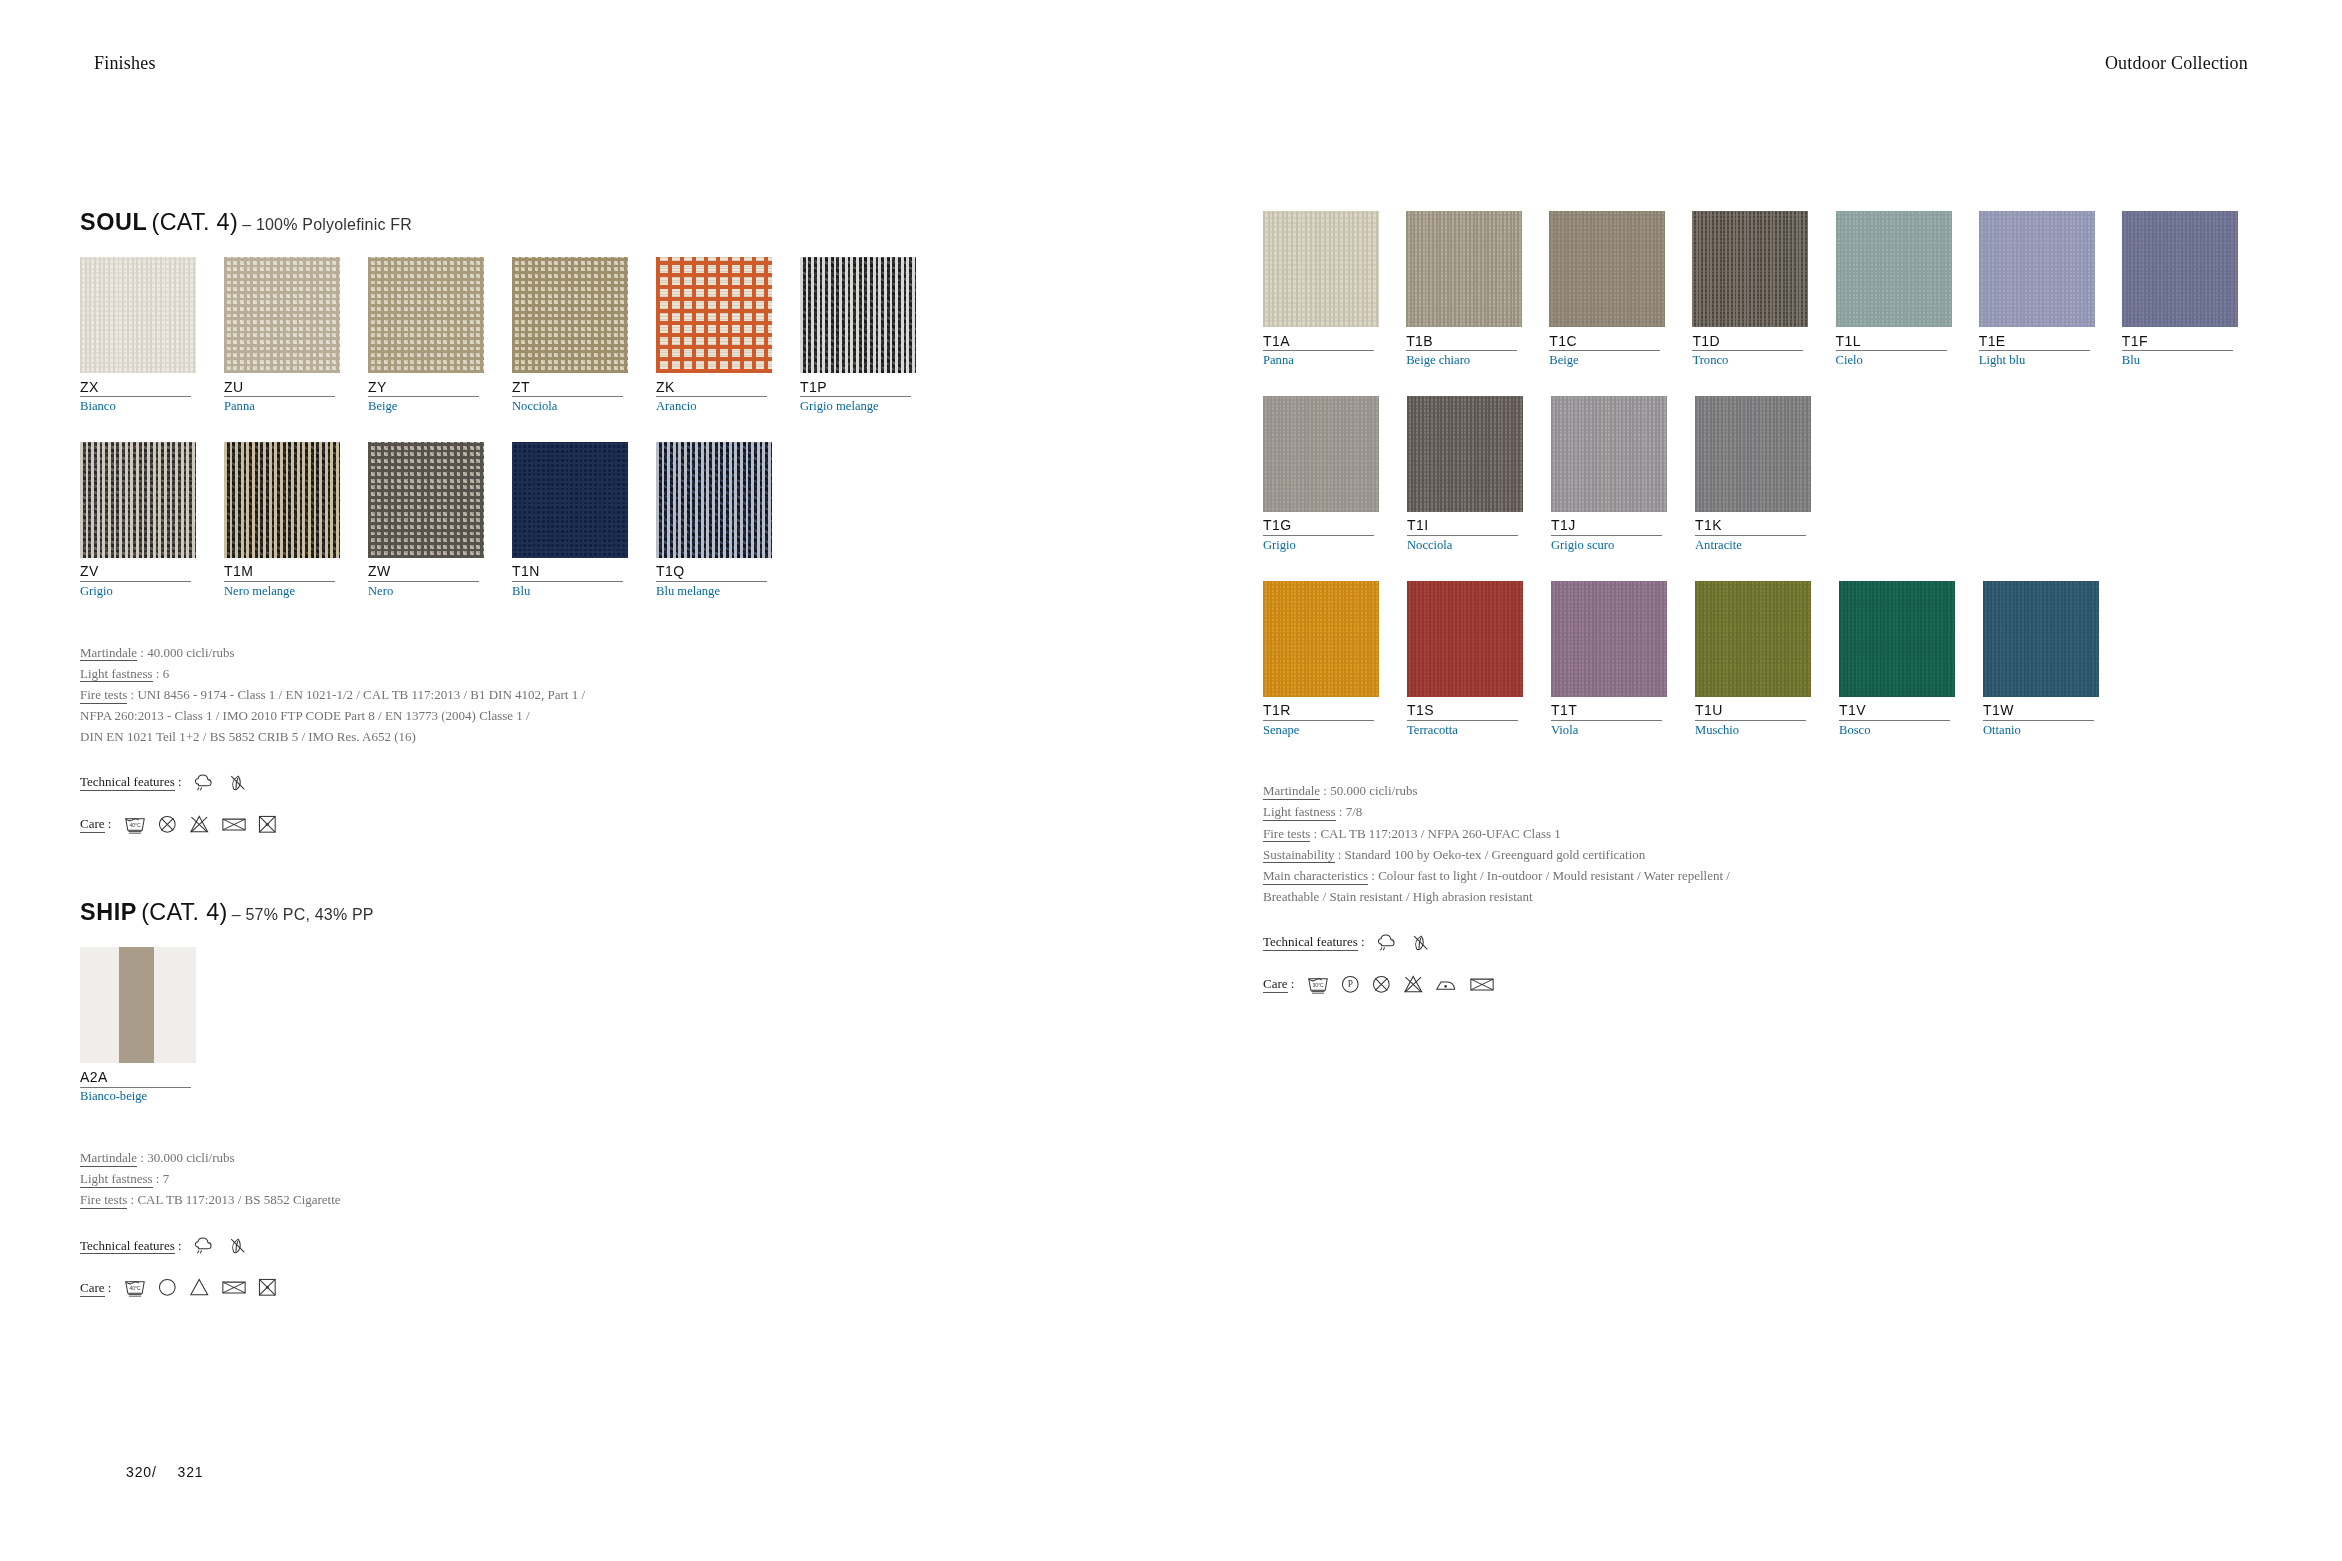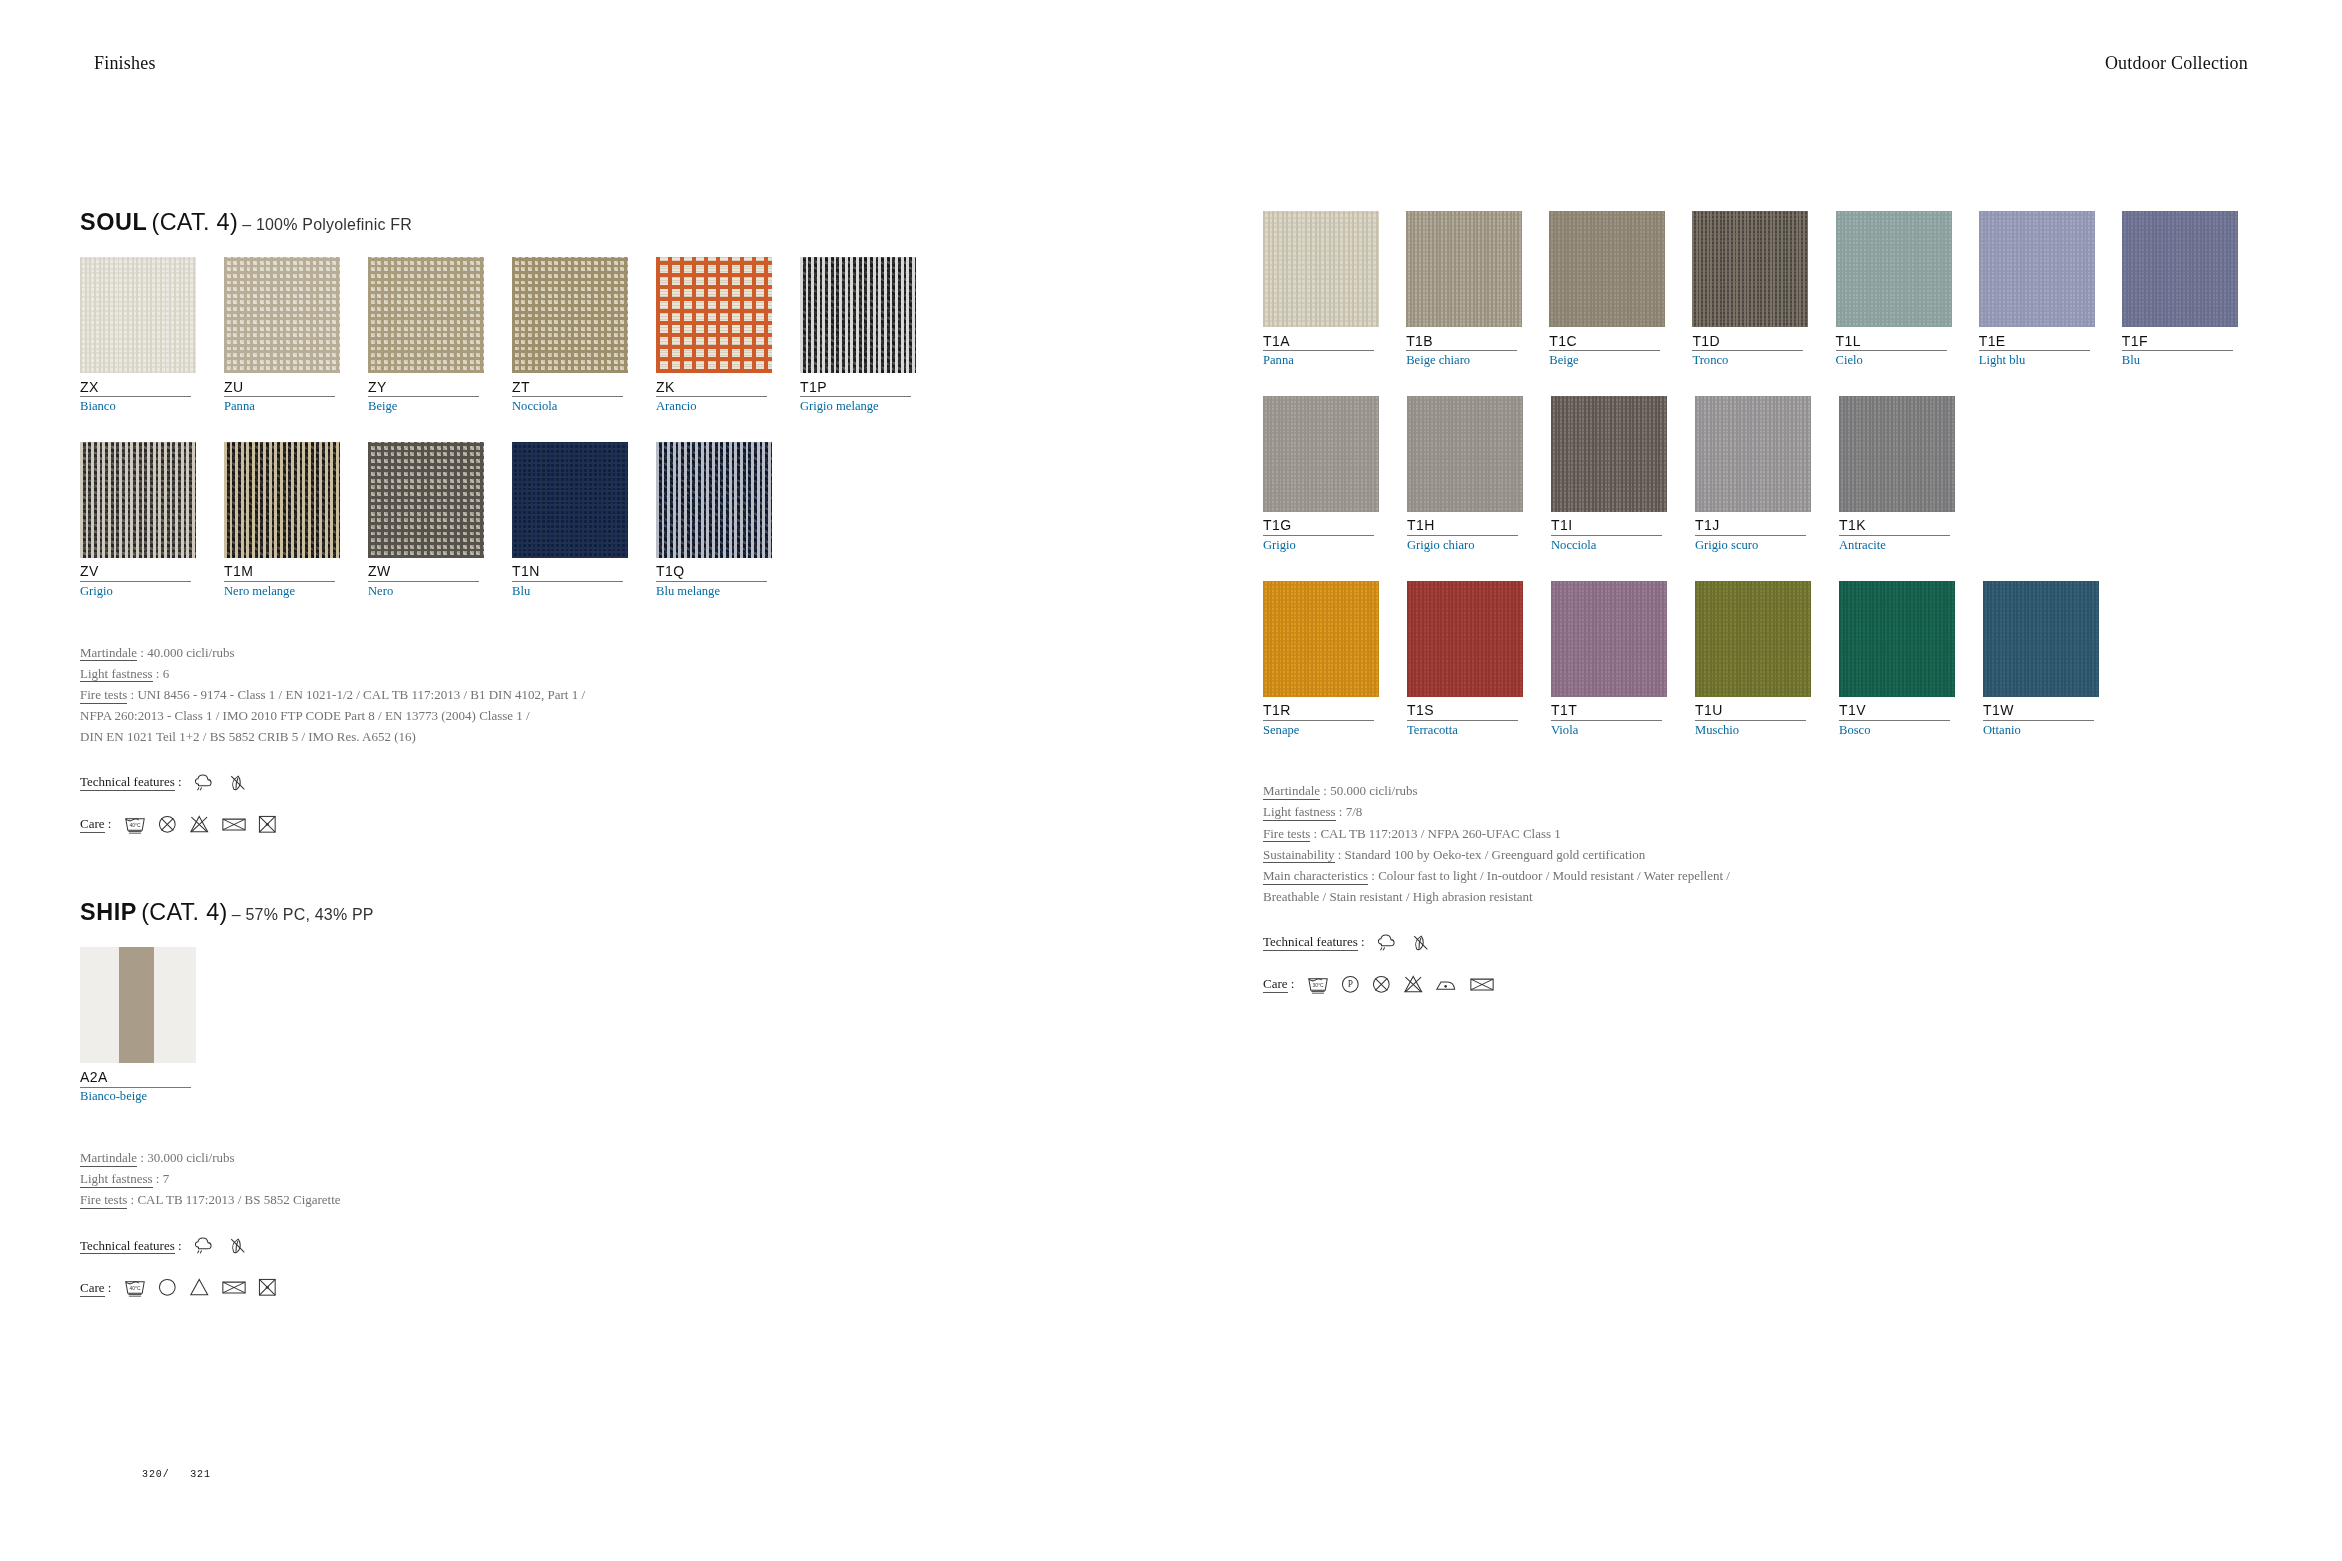--- a/index.html
+++ b/index.html
@@ -66,22 +66,22 @@
   .featrow .lab{
     font-family:"Liberation Serif", serif;font-size:13px;color:#1a1a1a;
     margin-right:11.2px;white-space:nowrap;text-align:right;
   }
   .featrow .lab span.ul{border-bottom:0.9px solid #555;padding-bottom:0.9px;}
   .icons{display:flex;align-items:center;gap:10.3px;}
   .icons svg{display:block;}
 
   
   .folio{
-    position:absolute;left:142px;bottom:82px;
-    font-family:Liberation Mono, monospace;font-size:10px;color:#111;letter-spacing:0.9px;
+    position:absolute;left:126px;bottom:82px;
+    font-family:Liberation Sans, sans-serif;font-size:14px;color:#111;letter-spacing:0.9px;
   }
   .folio .sep{display:inline-block;width:20.6px;}
 </style>
 </head>
 <body>
 
 <div class="page">
 
   <div class="runhead left">Finishes</div>
   <div class="runhead right">Outdoor Collection</div>
@@ -320,25 +320,20 @@
             <div class="swatch" style="background-color:#7b7f9e;background-image:repeating-linear-gradient(90deg,#6a6e8e 0 1.9px,transparent 1.9px 3.7px),repeating-linear-gradient(0deg,rgba(0,0,0,.08) 0 1.9px,transparent 1.9px 3.7px);"></div>
             <div class="code">T1F</div>
             <div class="cname">Blu</div>
           </div>
         </div>
         <div class="swatch-row" style="margin-bottom: 28px;">
           <div class="swatch-cell">
             <div class="swatch" style="background-color:#a9a49e;background-image:repeating-linear-gradient(90deg,#979289 0 1.9px,transparent 1.9px 3.7px),repeating-linear-gradient(0deg,rgba(0,0,0,.08) 0 1.9px,transparent 1.9px 3.7px);"></div>
             <div class="code">T1G</div>
             <div class="cname">Grigio</div>
-          </div>
-          <div class="swatch-cell">
-            <div class="swatch" style="background-color:#a5a09a;background-image:repeating-linear-gradient(90deg,#938e86 0 1.9px,transparent 1.9px 3.7px),repeating-linear-gradient(0deg,rgba(0,0,0,.08) 0 1.9px,transparent 1.9px 3.7px);"></div>
-            <div class="code">T1H</div>
-            <div class="cname">Grigio chiaro</div>
           </div>
           <div class="swatch-cell">
             <div class="swatch" style="background-color:#6f6660;background-image:repeating-linear-gradient(90deg,#5d554f 0 1.9px,transparent 1.9px 3.7px),repeating-linear-gradient(0deg,rgba(255,255,255,.10) 0 1.9px,transparent 1.9px 3.7px);"></div>
             <div class="code">T1I</div>
             <div class="cname">Nocciola</div>
           </div>
           <div class="swatch-cell">
             <div class="swatch" style="background-color:#a9a7a8;background-image:repeating-linear-gradient(90deg,#918f91 0 1.9px,transparent 1.9px 3.7px),repeating-linear-gradient(0deg,rgba(0,0,0,.08) 0 1.9px,transparent 1.9px 3.7px);"></div>
             <div class="code">T1J</div>
             <div class="cname">Grigio scuro</div>

